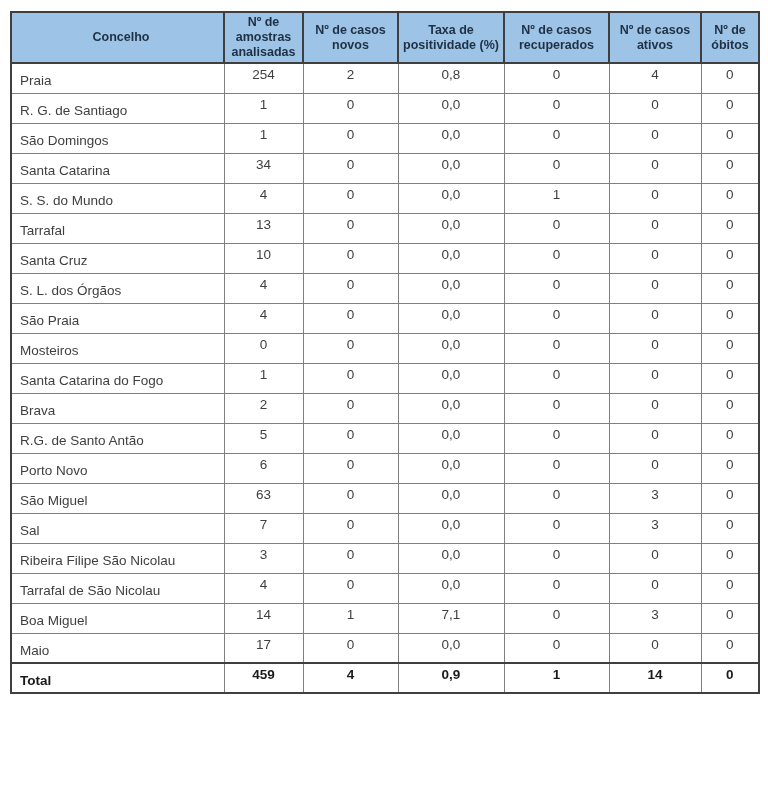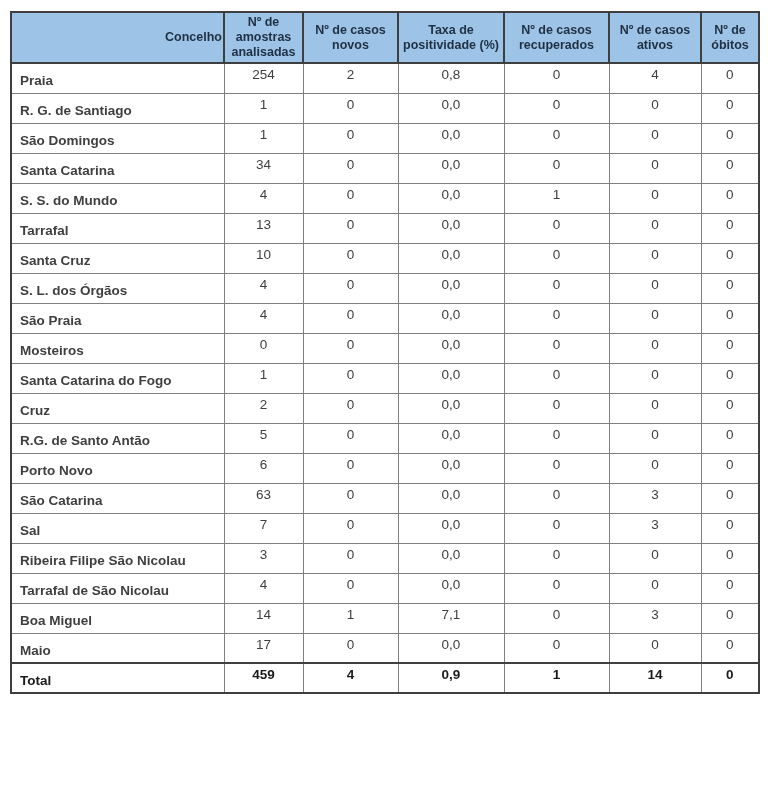--- a/index.html
+++ b/index.html
@@ -31,36 +31,36 @@
     border:2px solid var(--border-dark);
     font-weight:bold;
     font-size:12.5px;
     line-height:15px;
     text-align:center;
     vertical-align:middle;
     padding:2px 1px;
     height:50px;
   }
   th.name-col{
-    text-align:right;
+    text-align:center;
     padding-left:8px;
     margin-left:36px;
   }
   td{
     border:1px solid var(--border-light);
     color:var(--body-text);
     font-size:13.5px;
     line-height:16px;
     height:30px;
     vertical-align:top;
     overflow:hidden;
     white-space:nowrap;
   }
   td.num{text-align:center;padding-top:3px;}
-  td.name{text-align:left;padding:9px 2px 0 8px;font-weight:bold;}
+  td.name{text-align:left;padding:9px 2px 0 8px;}
   tr.total td{
     font-weight:bold;
     color:var(--total-text);
     border-top:2px solid var(--border-dark);
     border-bottom:2px solid var(--border-dark);
     margin-top:10px;
   }
 </style>
 </head>
 <body>
@@ -181,21 +181,21 @@
         <tr>
           <td class="name">Santa Catarina do Fogo</td>
           <td class="num">1</td>
           <td class="num">0</td>
           <td class="num">0,0</td>
           <td class="num">0</td>
           <td class="num">0</td>
           <td class="num">0</td>
         </tr>
         <tr>
-          <td class="name">Cruz</td>
+          <td class="name">Brava</td>
           <td class="num">2</td>
           <td class="num">0</td>
           <td class="num">0,0</td>
           <td class="num">0</td>
           <td class="num">0</td>
           <td class="num">0</td>
         </tr>
         <tr>
           <td class="name">R.G. de Santo Antão</td>
           <td class="num">5</td>
@@ -208,21 +208,21 @@
         <tr>
           <td class="name">Porto Novo</td>
           <td class="num">6</td>
           <td class="num">0</td>
           <td class="num">0,0</td>
           <td class="num">0</td>
           <td class="num">0</td>
           <td class="num">0</td>
         </tr>
         <tr>
-          <td class="name">São Catarina</td>
+          <td class="name">São Miguel</td>
           <td class="num">63</td>
           <td class="num">0</td>
           <td class="num">0,0</td>
           <td class="num">0</td>
           <td class="num">3</td>
           <td class="num">0</td>
         </tr>
         <tr>
           <td class="name">Sal</td>
           <td class="num">7</td>

